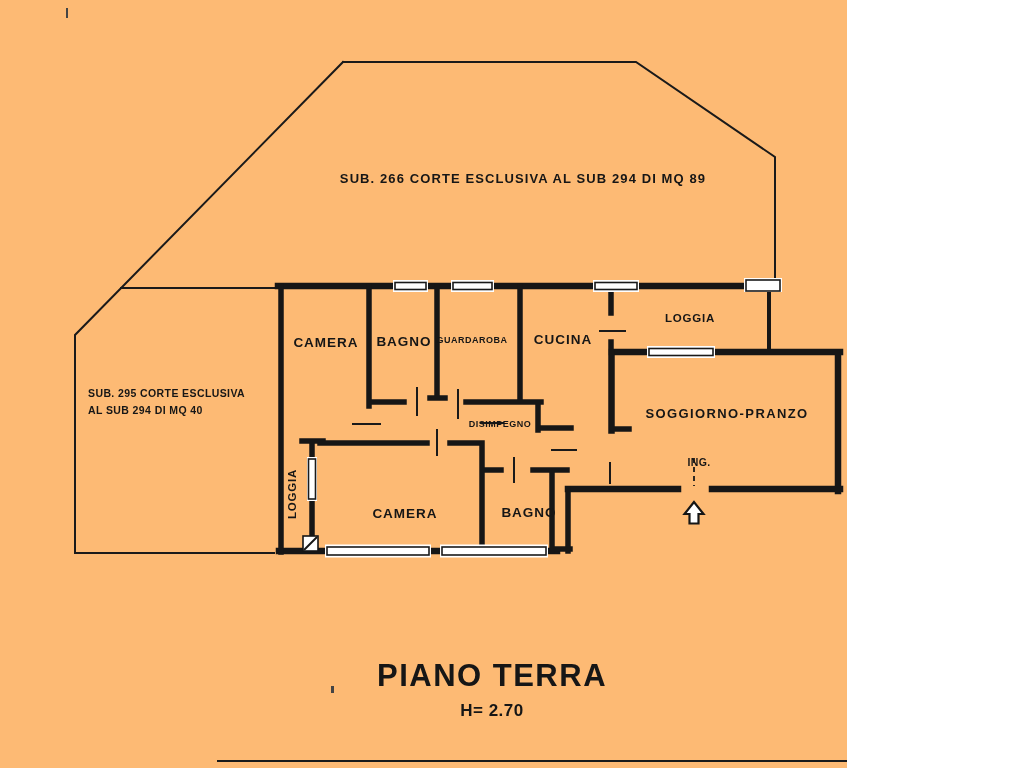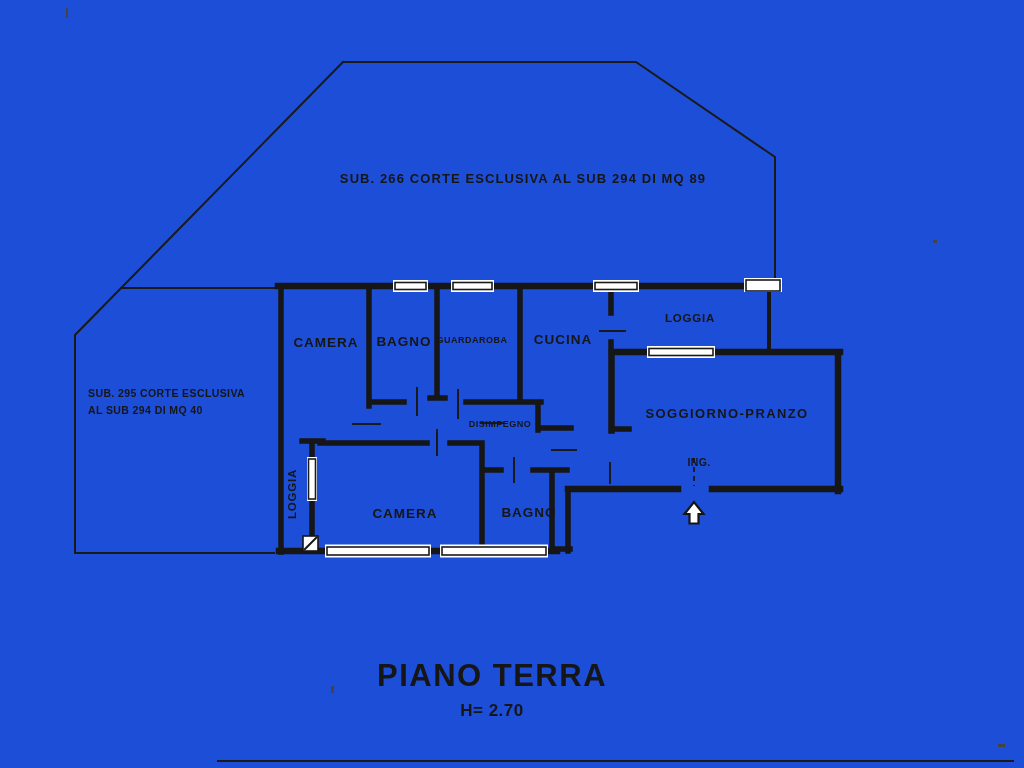--- a/index.html
+++ b/index.html
@@ -1,16 +1,16 @@
 <!DOCTYPE html>
 <html><head>
 <meta charset="utf-8">
 <style>
   html,body{margin:0;padding:0;background:#ffffff;}
-  .page{position:relative;width:1024px;height:768px;background:#1d4ed8;overflow:hidden;
+  .page{position:relative;width:847px;height:768px;background:#fdba74;overflow:hidden;
         font-family:"Liberation Sans", sans-serif;}
   svg{position:absolute;left:0;top:0;}
   text{fill:#161616;font-family:"Liberation Sans", sans-serif;font-weight:700;}
   .t-room{font-size:13.5px;letter-spacing:1px;text-anchor:middle;}
   .t-room-sm{font-size:9px;letter-spacing:0.5px;text-anchor:middle;}
   .t-room-md{font-size:11.5px;letter-spacing:0.8px;text-anchor:middle;}
   .t-sogg{font-size:13px;letter-spacing:1.4px;text-anchor:middle;}
   .t-court{font-size:13px;letter-spacing:1.1px;text-anchor:middle;}
   .t-court-sm{font-size:10.5px;letter-spacing:0.4px;text-anchor:start;}
   .t-ing{font-size:10.5px;letter-spacing:0.4px;text-anchor:middle;}

